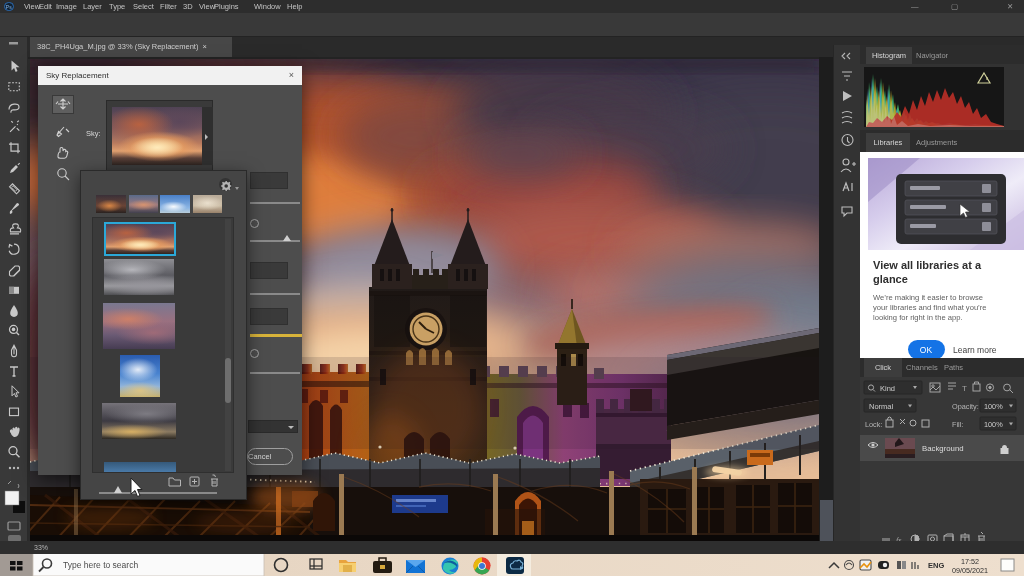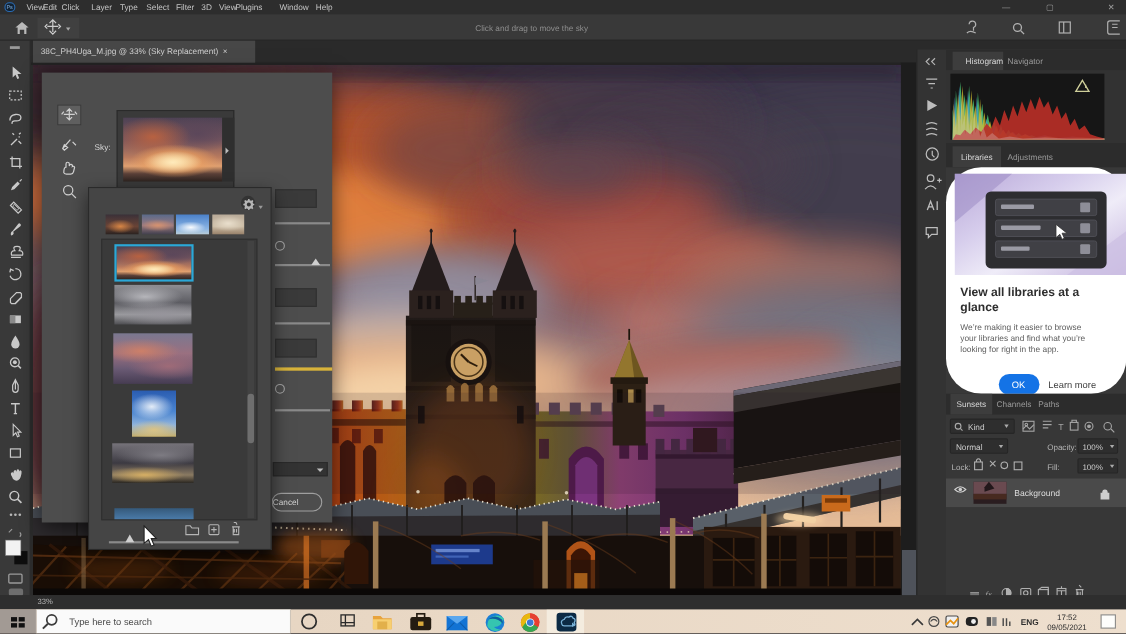--- a/index.html
+++ b/index.html
@@ -54,21 +54,21 @@
 .skblue2{background:linear-gradient(180deg,#35597a,#4a7aa8);}
 </style>
 </head>
 <body>
 <div id="stage">
 
   <div class="abs" id="menubar">
     <div class="abs" id="pslogo">Ps</div>
     <span class="mi" style="left:24px">View</span>
     <span class="mi" style="left:39px">Edit</span>
-    <span class="mi" style="left:56px">Click</span>
+    <span class="mi" style="left:56px">Image</span>
     <span class="mi" style="left:83px">Layer</span>
     <span class="mi" style="left:109px">Type</span>
     <span class="mi" style="left:133px">Select</span>
     <span class="mi" style="left:160px">Filter</span>
     <span class="mi" style="left:183px">3D</span>
     <span class="mi" style="left:199px">View</span>
     <span class="mi" style="left:214px">Plugins</span>
     <span class="mi" style="left:254px">Window</span>
     <span class="mi" style="left:287px">Help</span>
     <span class="mi" style="left:911px;color:#9a9a9a">—</span>
@@ -155,37 +155,20 @@
           <circle cx="18" cy="431" r="1.2"></circle>
     </g>
     <path d="M8 447 l3-3 m7 3 q2 2 0 4" stroke="#9a9a9a" fill="none" stroke-width="1"></path>
     <rect x="13" y="464" width="12" height="12" fill="#0d0d0d"></rect>
     <rect x="5" y="454" width="14" height="14" fill="#f2f2f2" stroke="#777" stroke-width="0.5"></rect>
     <rect x="8" y="485" width="12" height="8" rx="1" fill="none" stroke="#9a9a9a" stroke-width="1.2"></rect>
     <rect x="8" y="498" width="13" height="7" rx="2" fill="#6e6e6e"></rect>
   </svg>
   </div>
 
-  <div class="abs" style="left:8px;top:16px;width:1010px;height:19px;">
-    <svg width="1010" height="19">
-      <path d="M12 4 l-6 5 h2 v6 h8 v-6 h2 z M10 15 v-4 h4 v4" fill="#b9b9b9"></path>
-      <rect x="26" y="0" width="38" height="19" fill="#404040"></rect>
-      <path d="M40 3 v10 m-5-5 h10 m-8-3 l3-3 l3 3 m-6 7 l3 3 l3-3 m-8-6 l-2 2 l2 2 m10-4 l2 2 l-2 2" stroke="#cccccc" stroke-width="1.1" fill="none"></path>
-      <path d="M52 9 l4 0 l-2 3 z" fill="#aaaaaa"></path>
-      <text x="424" y="12" font-size="7.5" fill="#8d8d8d" font-family="Liberation Sans">Click and drag to move the sky</text>
-      <path d="M873 6 a3 3 0 1 1 4 3 l0 3 m-6 2 q3-3 8 0" stroke="#b0b0b0" fill="none" stroke-width="1.1"></path>
-      <circle cx="917" cy="9" r="3.6" stroke="#b0b0b0" fill="none" stroke-width="1.2"></circle>
-        <line x1="920" y1="12" x2="923" y2="15" stroke="#b0b0b0" stroke-width="1.2"></line>
-      <rect x="955" y="4" width="10" height="10" fill="none" stroke="#b0b0b0" stroke-width="1.1"></rect>
-        <line x1="959" y1="4" x2="959" y2="14" stroke="#b0b0b0" stroke-width="1.1"></line>
-      <rect x="999" y="3" width="13" height="12" rx="2" fill="none" stroke="#b0b0b0" stroke-width="1.1"></rect>
-        <line x1="1003" y1="6" x2="1008" y2="6" stroke="#b0b0b0" stroke-width="1"></line>
-        <line x1="1003" y1="9" x2="1008" y2="9" stroke="#b0b0b0" stroke-width="1"></line>
-    </svg>
-  </div>
 
   <div class="abs" id="photo" style="left:30px;top:59px;width:789px;height:482px;background:#30242c;">
   <svg width="789" height="482" viewBox="0 0 789 482">
     <defs>
       <linearGradient id="skybase" x1="0" y1="0" x2="0" y2="1">
         <stop offset="0" stop-color="#38303f"></stop>
         <stop offset="0.28" stop-color="#55414b"></stop>
         <stop offset="0.5" stop-color="#8a6a72"></stop>
         <stop offset="0.62" stop-color="#b8917f"></stop>
         <stop offset="0.72" stop-color="#d9ae8e"></stop>
@@ -567,42 +550,42 @@
         <circle cx="12" cy="117" r="3"></circle>
           <path d="M7 127 q5-6 10 0 m1-8 h4 m-2-2 v4"></path>
         <path d="M9 146 l3-8 l3 8 m-5-3 h4 m4-5 v8" stroke-width="1.2"></path>
         <path d="M8 162 h10 v6 h-5 l-3 3 v-3 h-2 z"></path>
       </g>
     </svg>
   </div>
   <div class="abs" id="rpanel"></div>
 
   <div class="abs" style="left:860px;top:45px;width:164px;height:19px;background:#2c2c2c;"></div>
-  <div class="abs" style="left:866px;top:47px;width:46px;height:17px;background:#3d3d3d;color:#d8d8d8;font-size:7.5px;line-height:17px;text-align:right;">Histogram</div>
+  <div class="abs" style="left:866px;top:47px;width:46px;height:17px;background:#3d3d3d;color:#d8d8d8;font-size:7.5px;line-height:17px;text-align:center;">Histogram</div>
   <div class="abs" style="left:916px;top:47px;width:50px;height:17px;color:#999;font-size:7.5px;line-height:17px;">Navigator</div>
   <div class="abs" style="left:860px;top:64px;width:164px;height:66px;background:#323232;">
     <svg width="164" height="66">
       <rect x="4" y="3" width="140" height="60" fill="#161616"></rect>
       <g opacity="0.95">
         <path d="M6 63 L6 35 L8 50 L9 18 L11 42 L13 10 L15 38 L17 22 L19 46 L21 14 L23 40 L25 26 L27 50 L29 20 L31 44 L33 30 L35 54 L38 40 L41 57 L44 46 L47 58 L50 50 L53 60 L57 54 L61 61 L66 57 L71 61 L78 59 L85 62 L95 60 L105 62 L120 61 L135 62 L144 62 L144 63 z" fill="#45b06a"></path>
         <path d="M6 63 L7 44 L8 24 L10 48 L12 14 L14 44 L16 28 L18 52 L20 18 L22 44 L24 32 L26 54 L28 24 L30 48 L32 36 L34 56 L37 44 L40 58 L44 50 L48 59 L52 54 L56 60 L61 56 L66 61 L72 58 L80 61 L90 59 L100 62 L115 60 L130 62 L144 62 L144 63 z" fill="#42a8e0" opacity="0.7"></path>
         <path d="M6 63 L7 30 L9 52 L11 22 L13 46 L15 14 L17 42 L19 26 L21 50 L23 18 L25 44 L27 32 L29 54 L31 26 L33 50 L35 38 L37 56 L40 46 L43 58 L46 50 L49 59 L52 54 L56 60 L60 56 L65 61 L72 58 L80 62 L92 60 L105 62 L125 61 L144 62 L144 63 z" fill="#ddc832" opacity="0.75"></path>
         <path d="M6 63 L9 58 L13 59 L17 54 L22 58 L27 52 L32 56 L37 48 L41 53 L45 42 L49 50 L53 36 L57 46 L61 32 L65 42 L69 28 L73 38 L77 26 L81 36 L85 24 L89 34 L93 28 L97 40 L101 32 L105 44 L109 38 L113 50 L117 44 L121 54 L126 50 L131 58 L137 60 L144 62 L144 63 z" fill="#c03028" opacity="0.92"></path>
         <path d="M6 63 L7 26 L8 54 L9 38 L10 58 L12 30 L13 56 L14 20 L15 50 L17 40 L18 58 L20 32 L21 56 L23 44 L24 59 L26 36 L27 57 L29 46 L31 60 L34 52 L37 61 L42 57 L48 62 L58 60 L70 62 L90 61 L110 62 L144 62 L144 63 z" fill="#e9e9e9" opacity="0.28"></path>
         </g>
       <path d="M124 9 l6 10 h-12 z" fill="none" stroke="#cfcf9a" stroke-width="1.2"></path>
       <line x1="127" y1="13" x2="127" y2="16" stroke="#cfcf9a" stroke-width="1"></line>
     </svg>
   </div>
 
   <div class="abs" style="left:860px;top:130px;width:164px;height:22px;background:#2c2c2c;"></div>
   <div class="abs" style="left:866px;top:133px;width:44px;height:19px;background:#3d3d3d;color:#d8d8d8;font-size:7.5px;line-height:19px;text-align:center;">Libraries</div>
   <div class="abs" style="left:916px;top:133px;width:60px;height:19px;color:#999;font-size:7.5px;line-height:19px;">Adjustments</div>
 
-  <div class="abs" style="left:860px;top:152px;width:164px;height:206px;background:#ffffff;border-radius:32px;">
+  <div class="abs" style="left:860px;top:152px;width:164px;height:206px;background:#ffffff;">
     <svg width="164" height="206">
       <defs>
         <linearGradient id="lav" x1="0" y1="0" x2="1" y2="1">
           <stop offset="0" stop-color="#b8a8d8"></stop>
           <stop offset="0.35" stop-color="#d6cdec"></stop>
           <stop offset="0.6" stop-color="#efecf8"></stop>
           <stop offset="1" stop-color="#c4b4de"></stop>
         </linearGradient>
       </defs>
       <rect x="8" y="6" width="156" height="92" fill="url(#lav)"></rect>
@@ -630,21 +613,21 @@
       <text x="13" y="148" font-size="7.6" fill="#5f5f5f" font-family="Liberation Sans">We’re making it easier to browse</text>
       <text x="13" y="158" font-size="7.6" fill="#5f5f5f" font-family="Liberation Sans">your libraries and find what you’re</text>
       <text x="13" y="168" font-size="7.6" fill="#5f5f5f" font-family="Liberation Sans">looking for right in the app.</text>
       <rect x="48" y="188" width="37" height="19" rx="9.5" fill="#1473e6"></rect>
       <text x="66" y="201" font-size="8.5" fill="#ffffff" text-anchor="middle" font-family="Liberation Sans">OK</text>
       <text x="93" y="201" font-size="8.5" fill="#404040" font-family="Liberation Sans">Learn more</text>
     </svg>
   </div>
 
   <div class="abs" style="left:860px;top:358px;width:164px;height:19px;background:#2c2c2c;"></div>
-  <div class="abs" style="left:864px;top:358px;width:38px;height:19px;background:#3d3d3d;color:#d8d8d8;font-size:7.5px;line-height:19px;text-align:center;">Sunsets</div>
+  <div class="abs" style="left:864px;top:358px;width:38px;height:19px;background:#3d3d3d;color:#d8d8d8;font-size:7.5px;line-height:19px;text-align:center;">Click</div>
   <div class="abs" style="left:906px;top:358px;width:100px;height:19px;color:#999;font-size:7.5px;line-height:19px;">Channels&nbsp;&nbsp;&nbsp;Paths</div>
 
   <div class="abs" style="left:860px;top:377px;width:164px;height:176px;background:#373737;">
     <svg width="164" height="176">
 
       <rect x="4" y="4" width="58" height="13" rx="1" fill="#2e2e2e" stroke="#262626"></rect>
       <circle cx="11" cy="10.5" r="2.6" stroke="#aaa" fill="none" stroke-width="1"></circle>
         <line x1="13" y1="12.5" x2="15" y2="14.5" stroke="#aaa" stroke-width="1"></line>
       <text x="20" y="14" font-size="7.5" fill="#cccccc" font-family="Liberation Sans">Kind</text>
       <path d="M53 9 l4 0 l-2 3 z" fill="#aaa"></path>
@@ -704,20 +687,24 @@
           <path d="M84 159 l3-2 h6 v7"></path>
         <rect x="101" y="158" width="8" height="8"></rect>
           <path d="M105 158 v-2 m0 4 v4 m-4-4 h8"></path>
         <path d="M118 159 h7 m-6 0 v7 h5 v-7 m-4 2 v3 m2-3 v3 m-1-9 l2 2"></path>
       </g>
     </svg>
   </div>
   <div class="abs" style="left:833px;top:547px;width:191px;height:7px;background:#2e2e2e;"></div>
 
   <div class="abs" style="left:38px;top:66px;width:264px;height:409px;box-shadow:0 5px 18px rgba(0,0,0,0.6);background:#4d4d4d;">
+    <div class="abs" style="left:0;top:0;width:264px;height:19px;background:#f1f1f1;color:#2e2e2e;font-size:8px;line-height:19px;">
+      <span style="margin-left:8px">Sky Replacement</span>
+      <span style="position:absolute;right:8px;color:#555;font-size:9px">×</span>
+    </div>
 
     <div class="abs" style="left:14px;top:29px;width:22px;height:19px;background:#5f5f5f;border:1px solid #393939;"></div>
     <svg class="abs" style="left:14px;top:29px" width="24" height="120">
       <g stroke="#d0d0d0" fill="none" stroke-width="1.1">
         <path d="M11 4 v10 m-5-5 h10 m-7.5-2.5 l2.5-2.5 l2.5 2.5 m-5 5 l2.5 2.5 l2.5-2.5 m-7.5-5 l-2 2.5 m12-2.5 l2 2.5"></path>
         <path d="M5 40 l7-8 m-7 8 l1.5 1.5 l3-2.5 l-3-2.5 z m9-6 l3 3"></path>
         <path d="M6 62 q0-5 2-5 l0-3 q0-1.5 1.5-1.5 q1.5 0 1.5 1.5 l0 2 q0.5-2 1.8-1.6 q1.4 0.4 1 2 q1.5-0.8 2 0.8 l-1 4 q-0.5 2-2.5 2 h-4 q-2 0-2.3-1.2 z" stroke-width="1.1"></path>
         <circle cx="10" cy="78" r="4.2"></circle>
           <line x1="13" y1="81" x2="17" y2="85"></line>
       </g>

